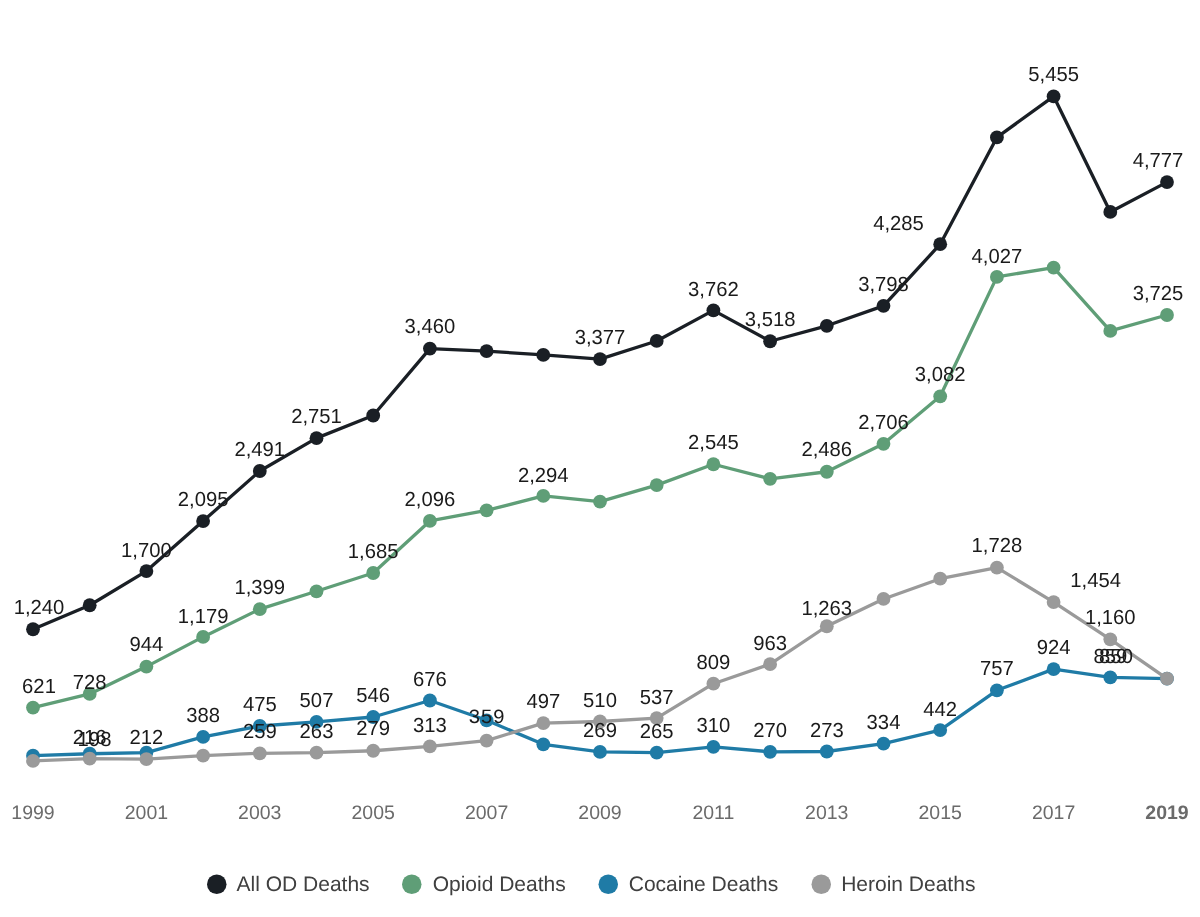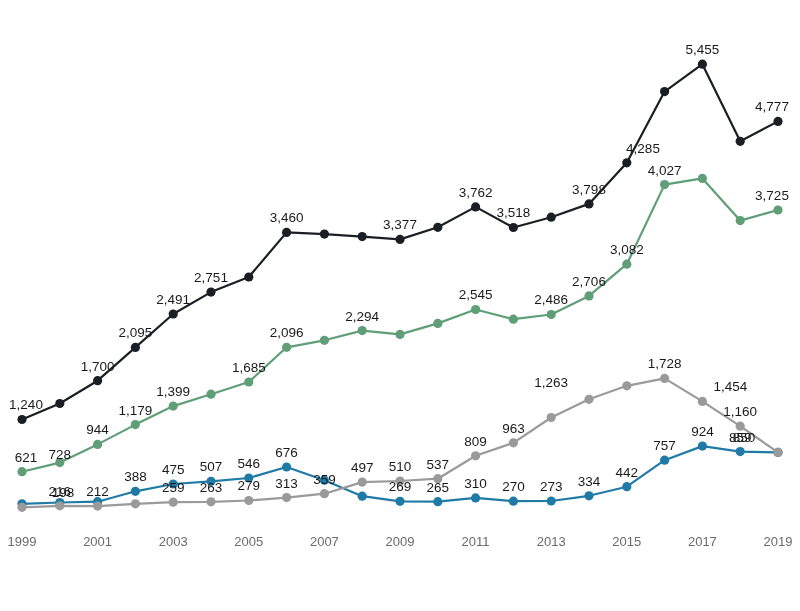--- a/index.html
+++ b/index.html
@@ -131,21 +131,21 @@
       <div class="pt-label" style="left: 26px; top: 412.486px;">1,240</div>
       <div class="pt-label" style="left: 97.6px; top: 373.714px;">1,700</div>
       <div class="pt-label" style="left: 135.4px; top: 340.421px;">2,095</div>
       <div class="pt-label" style="left: 173.2px; top: 307.044px;">2,491</div>
       <div class="pt-label" style="left: 211px; top: 285.13px;">2,751</div>
       <div class="pt-label" style="left: 286.6px; top: 225.371px;">3,460</div>
       <div class="pt-label" style="left: 400px; top: 232.367px;">3,377</div>
       <div class="pt-label" style="left: 475.6px; top: 199.917px;">3,762</div>
       <div class="pt-label" style="left: 513.4px; top: 220.483px;">3,518</div>
       <div class="pt-label" style="left: 589px; top: 196.883px;">3,798</div>
-      <div class="pt-label" style="left: 643px; top: 155.836px;">4,285</div>
+      <div class="pt-label" style="left: 599px; top: 155.836px;">4,285</div>
       <div class="pt-label" style="left: 702.4px; top: 57.2214px;">5,455</div>
       <div class="pt-label" style="left: 772px; top: 114.367px;">4,777</div>
       <div class="pt-label" style="left: 26px; top: 464.659px;">621</div>
       <div class="pt-label" style="left: 59.8px; top: 462px;">728</div>
       <div class="pt-label" style="left: 97.6px; top: 437.434px;">944</div>
       <div class="pt-label" style="left: 135.4px; top: 417.627px;">1,179</div>
       <div class="pt-label" style="left: 173.2px; top: 399.084px;">1,399</div>
       <div class="pt-label" style="left: 248.8px; top: 374.979px;">1,685</div>
       <div class="pt-label" style="left: 286.6px; top: 340.337px;">2,096</div>
       <div class="pt-label" style="left: 362.2px; top: 323.649px;">2,294</div>
@@ -170,40 +170,58 @@
       <div class="pt-label" style="left: 664.6px; top: 453.196px;">757</div>
       <div class="pt-label" style="left: 702.4px; top: 439.12px;">924</div>
       <div class="pt-label" style="left: 740.2px; top: 444.599px;">859</div>
       <div class="pt-label" style="left: 30px; top: 500.311px; margin-left: 33px;">198</div>
       <div class="pt-label" style="left: 59.8px; top: 498.794px;">216</div>
       <div class="pt-label" style="left: 97.6px; top: 499.131px;">212</div>
       <div class="pt-label" style="left: 173.2px; top: 495.17px;">259</div>
       <div class="pt-label" style="left: 211px; top: 494.833px;">263</div>
       <div class="pt-label" style="left: 248.8px; top: 493.484px;">279</div>
       <div class="pt-label" style="left: 286.6px; top: 490.619px;">313</div>
-      <div class="pt-label" style="left: 324.4px; top: 486.741px;">359</div>
+      <div class="pt-label" style="left: 324.4px; top: 486.741px; font-family: Liberation Mono, monospace;">359</div>
       <div class="pt-label" style="left: 362.2px; top: 475.11px;">497</div>
       <div class="pt-label" style="left: 400px; top: 474.014px;">510</div>
       <div class="pt-label" style="left: 437.8px; top: 471.739px;">537</div>
       <div class="pt-label" style="left: 475.6px; top: 448.813px;">809</div>
       <div class="pt-label" style="left: 513.4px; top: 435.833px;">963</div>
-      <div class="pt-label" style="left: 551.2px; top: 390px;">1,263</div>
+      <div class="pt-label" style="left: 551.2px; top: 413px;">1,263</div>
       <div class="pt-label" style="left: 664.6px; top: 371.354px;">1,728</div>
       <div class="pt-label" style="left: 702.4px; top: 394.449px; margin-left: 28px;">1,454</div>
       <div class="pt-label" style="left: 740.2px; top: 419.229px;">1,160</div>
       <div class="pt-label" style="left: 744px; top: 445.357px;">850</div>
     </div>
   <div id="xticks-layer">
       <div class="tick-label" style="left: 22px; top: 534px;">1999</div>
       <div class="tick-label" style="left: 97.6px; top: 534px;">2001</div>
       <div class="tick-label" style="left: 173.2px; top: 534px;">2003</div>
       <div class="tick-label" style="left: 248.8px; top: 534px;">2005</div>
       <div class="tick-label" style="left: 324.4px; top: 534px;">2007</div>
       <div class="tick-label" style="left: 400px; top: 534px;">2009</div>
       <div class="tick-label" style="left: 475.6px; top: 534px;">2011</div>
       <div class="tick-label" style="left: 551.2px; top: 534px;">2013</div>
       <div class="tick-label" style="left: 626.8px; top: 534px;">2015</div>
       <div class="tick-label" style="left: 702.4px; top: 534px;">2017</div>
-      <div class="tick-label" style="left: 778px; top: 534px;">2019</div>
+      <div class="tick-label" style="left: 778px; top: 534px; font-weight: bold;">2019</div>
     </div>
 
+  <div id="legend">
+      <div class="legend-item">
+        <span class="legend-dot" style="background: rgb(26, 31, 37);"></span>
+        <span class="legend-text">All OD Deaths</span>
+      </div>
+      <div class="legend-item">
+        <span class="legend-dot" style="background: rgb(95, 158, 119);"></span>
+        <span class="legend-text">Opioid Deaths</span>
+      </div>
+      <div class="legend-item">
+        <span class="legend-dot" style="background: rgb(31, 123, 166);"></span>
+        <span class="legend-text">Cocaine Deaths</span>
+      </div>
+      <div class="legend-item">
+        <span class="legend-dot" style="background: rgb(154, 154, 154);"></span>
+        <span class="legend-text">Heroin Deaths</span>
+      </div>
+    </div>
 
 </div>
 
 </body></html>

